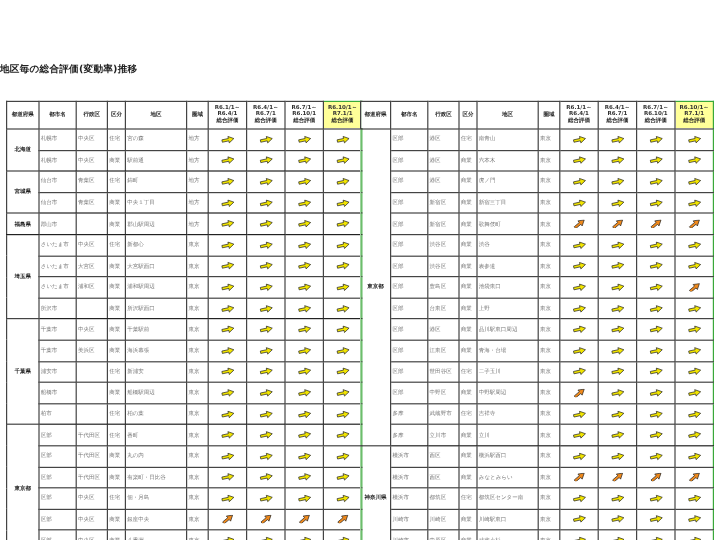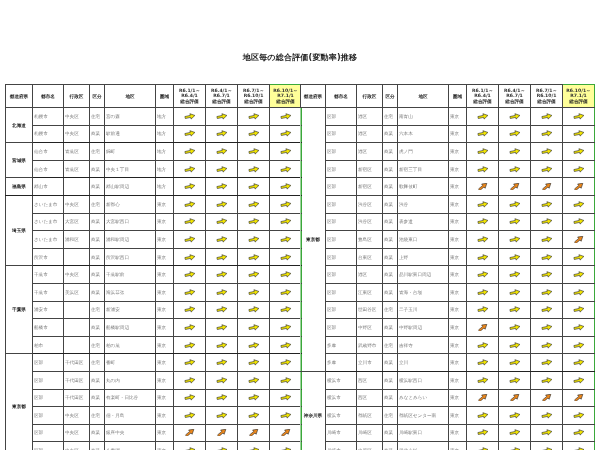--- a/index.html
+++ b/index.html
@@ -1,17 +1,17 @@
 <!DOCTYPE html>
 <html><head>
 <meta charset="utf-8">
 <style>
   html, body { margin: 0; padding: 0; background: #ffffff; }
   body { width: 600px; height: 450px; position: relative; overflow: hidden; font-family: "DejaVu Sans", sans-serif; color: #222; }
-  .title { position: absolute; left: 0; top: 52px; width: 600px; text-align: center; font-size: 8px; font-weight: bold; letter-spacing: 0.2px; }
+  .title { position: absolute; left: 0; top: 52px; width: 600px; text-align: left; font-size: 8px; font-weight: bold; letter-spacing: 0.2px; }
   .tbl { position: absolute; top: 84px; border-collapse: collapse; table-layout: fixed; }
   .tbl.left { left: 5px; }
   .tbl.right { left: 300px; }
   .tbl th, .tbl td { border: 1px solid #444; padding: 0; height: 16.6px; font-size: 4.6px; overflow: hidden; white-space: nowrap; }
   .tbl thead th { height: 22px; font-weight: bold; text-align: center; background: #fff; }
   .tbl td { color: #777; padding-left: 1px; }
   .tbl td.pref { color: #222; font-weight: bold; text-align: center; padding: 0; }
   .tbl td.arr { text-align: center; padding: 0; }
   .tbl th.hl { background: #ffff99; }
   .tbl th.hl, .tbl td.hl { border-left: 1.5px solid #3aa83a; border-right: 1.5px solid #3aa83a; }

